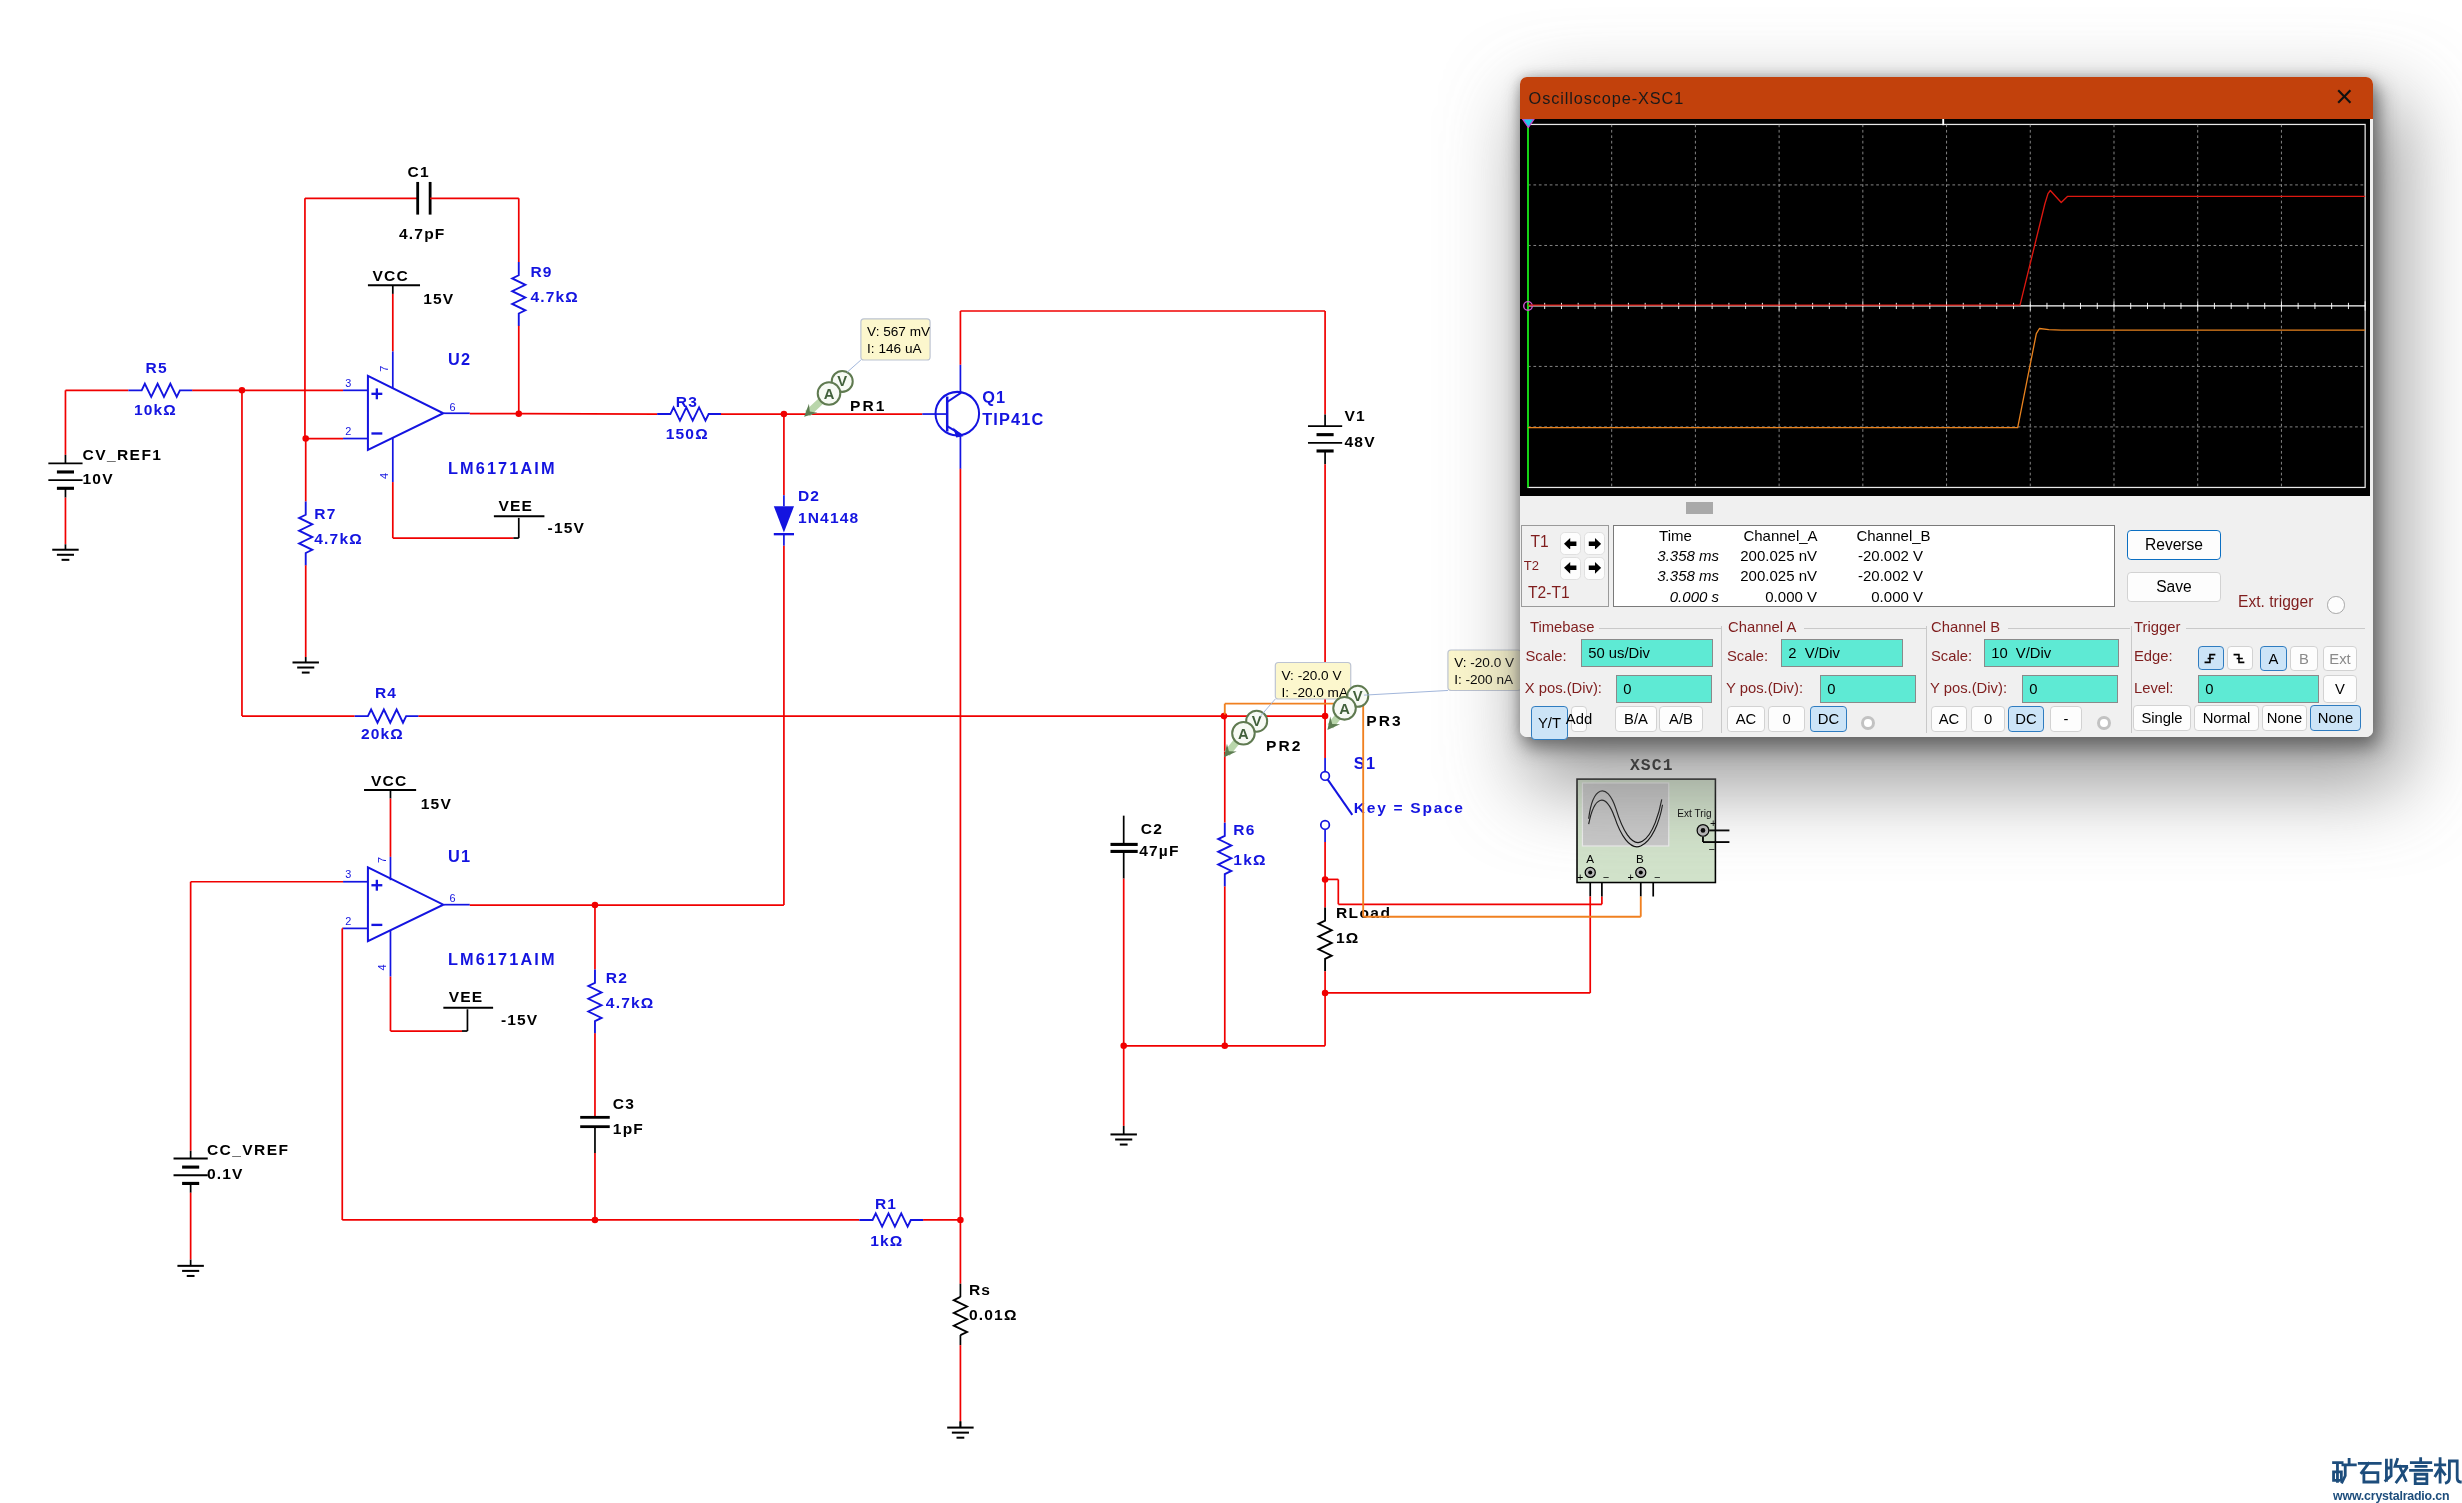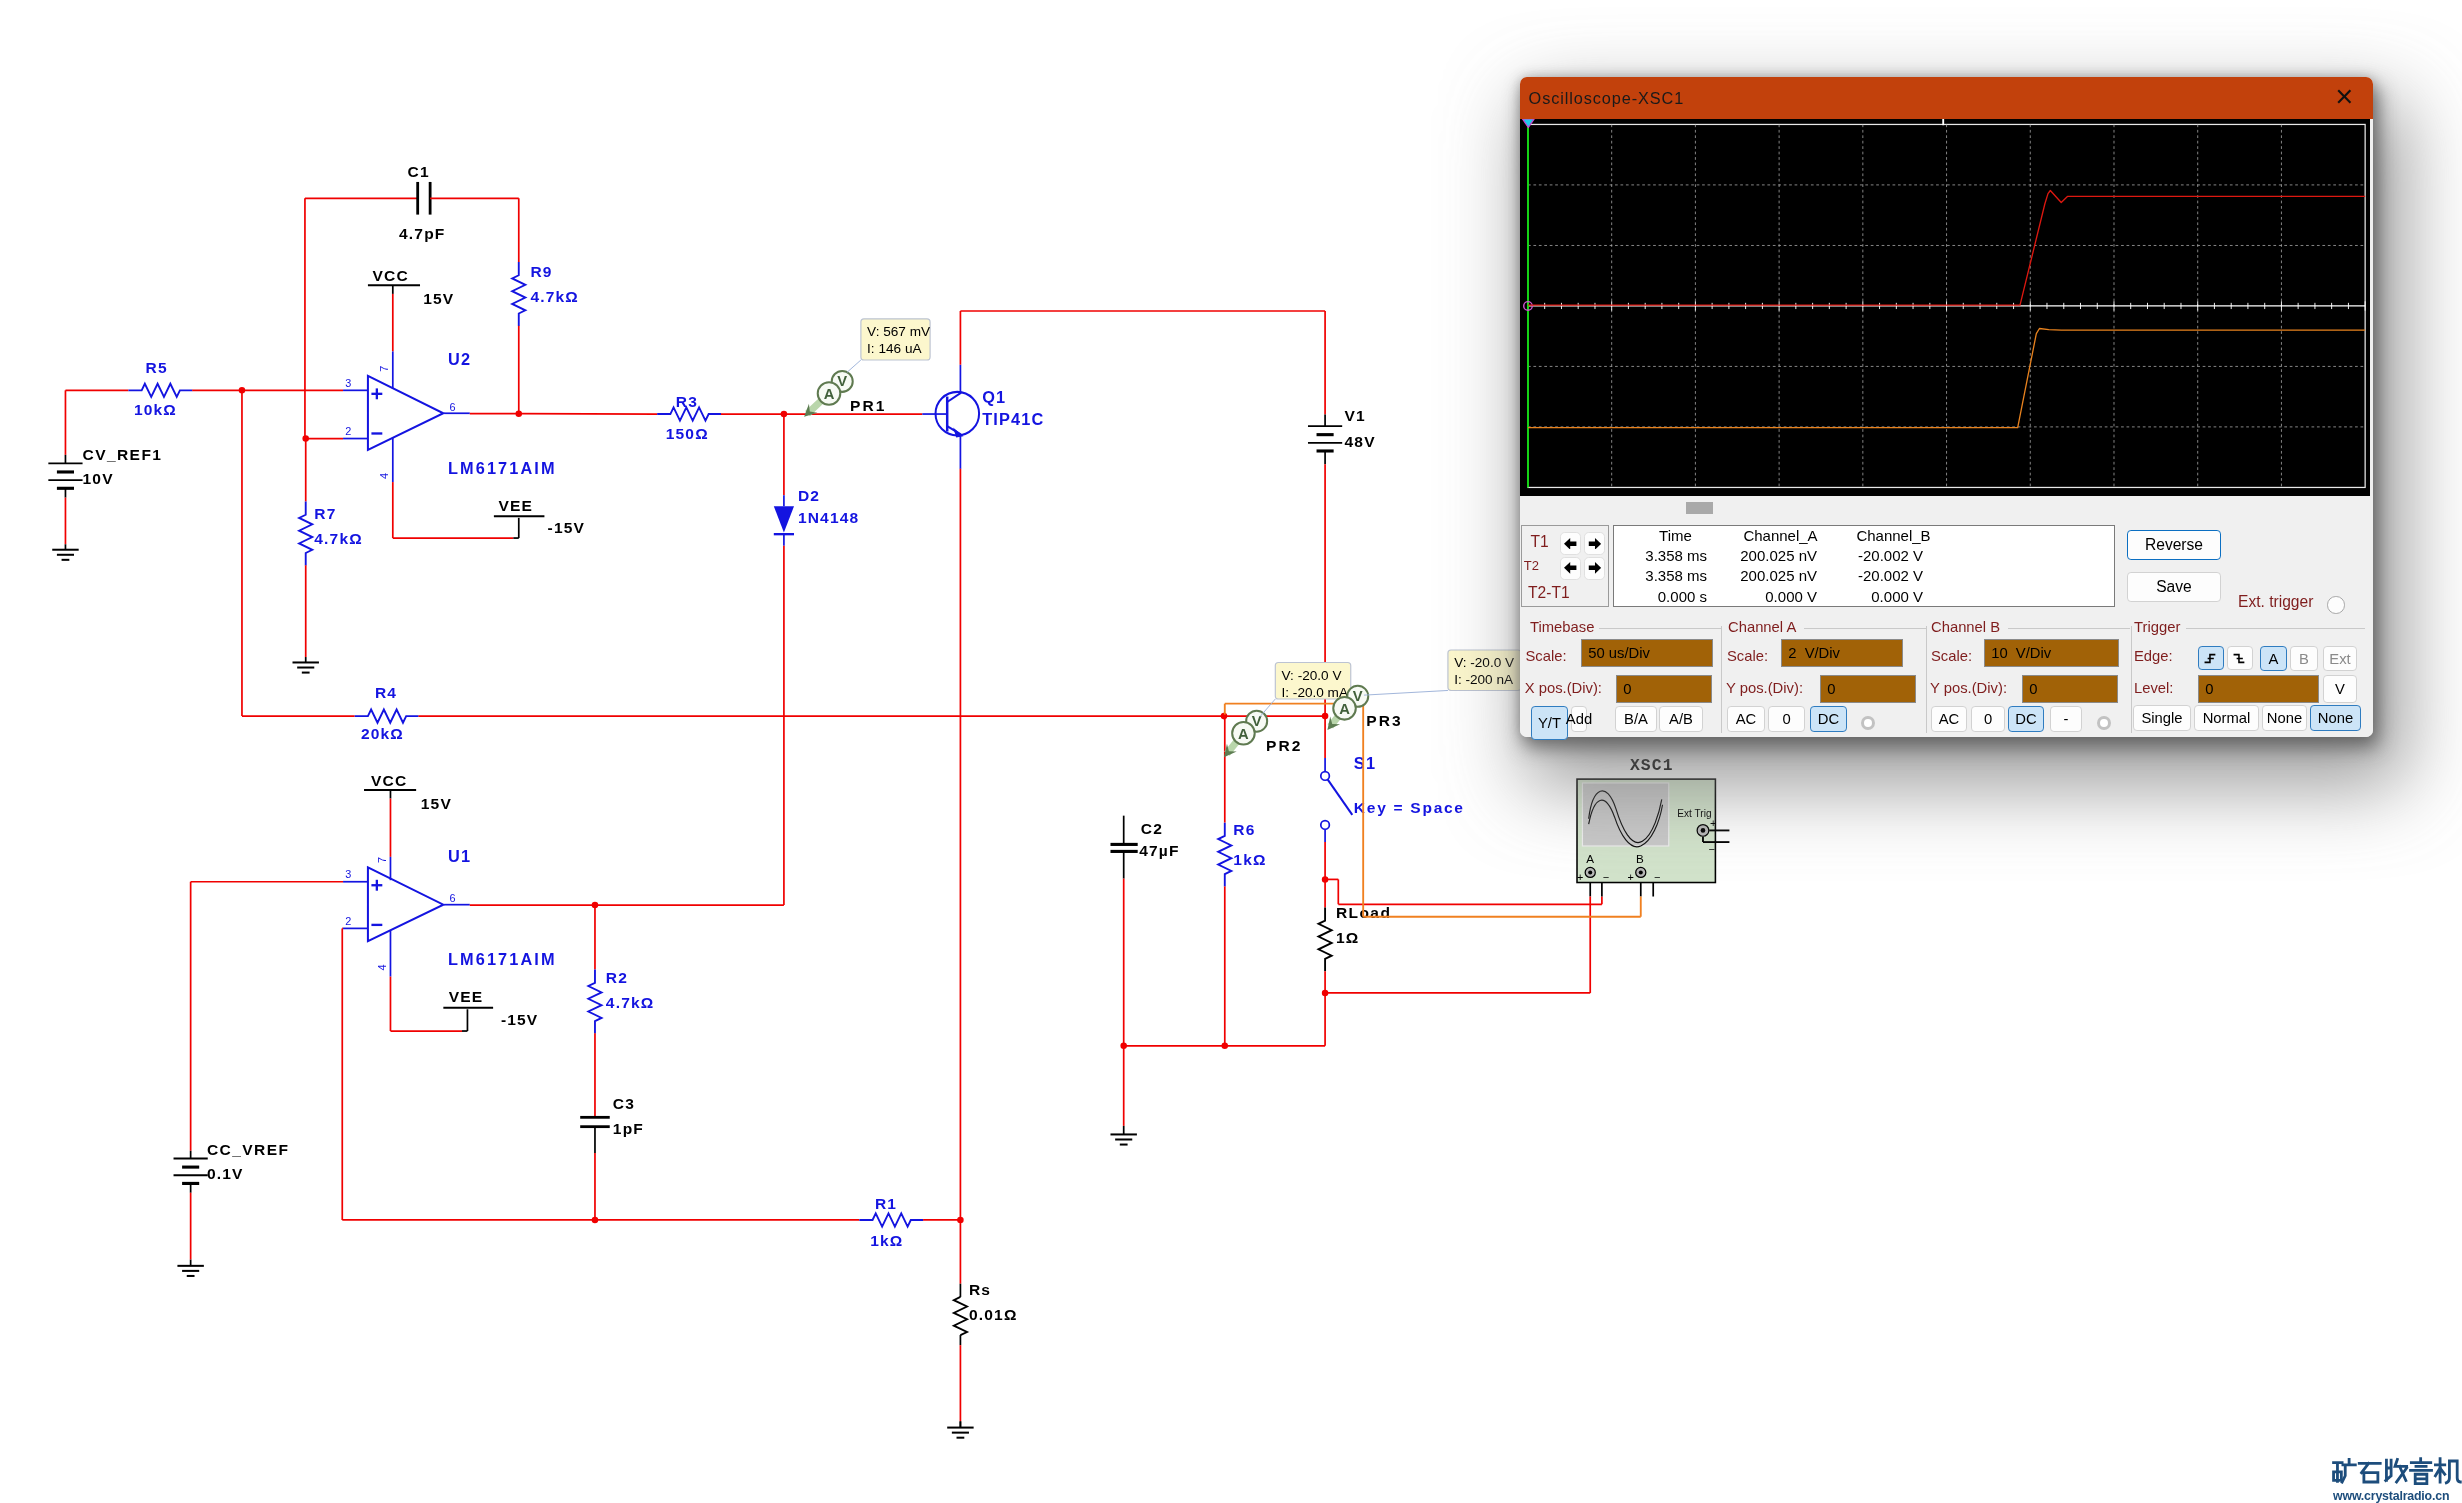--- a/index.html
+++ b/index.html
@@ -7,28 +7,28 @@
   box-shadow:4.7px 9.3px 18.7px rgba(90,90,90,.85), 18.7px 37px 78px 14px rgba(120,120,120,.70), 0 0 11px rgba(130,130,130,.45);}
 #win{position:absolute;left:1520px;top:77px;width:853px;height:660px;background:#f0f0f0;border-radius:7px;}
 #title{position:absolute;left:0;top:0;width:100%;height:42px;background:#c2410c;border-radius:7px 7px 0 0;
   font-size:16.3px;color:#1a1a1a;line-height:42px;padding-left:8.6px;letter-spacing:0.9px;box-sizing:border-box;}
 #closex{position:absolute;right:18.7px;top:0;font-size:31px;font-weight:300;color:#111;line-height:39px;}
 #disp{position:absolute;left:0;top:42px;width:850px;height:377px;background:#000;}
 #tpanel{position:absolute;left:0.8px;top:448px;width:88px;height:82px;background:#f0f0f0;border:0.8px solid #9a9a9a;box-sizing:border-box;}
 #rpanel{position:absolute;left:93px;top:448px;width:502px;height:82px;background:#fff;border:0.8px solid #7a7a7a;box-sizing:border-box;}
 .rrow{position:absolute;left:0;width:100%;height:20px;}
 .rrow span{position:absolute;text-align:right;font-size:15px;color:#000;}
-.rc1{left:4px;width:89px;}
+.rc1{left:16px;width:89px;font-style:italic;}
 .rc2{left:109px;width:94px;}
 .rc3{left:222px;width:87px;}
 .b{position:absolute;background:#fdfdfd;border:0.8px solid #d2d2d2;border-radius:3.9px;color:#000;
   display:flex;align-items:center;justify-content:center;box-sizing:border-box;}
 .b.sel{background:#cce4f7;border:1.6px solid #2f7cc0;}
 .b.ab{width:21px;height:22.6px;border-radius:4.7px;border:0.8px solid #e0e0e0;}
-.in{position:absolute;background:#a16207;border:0.8px solid #8a8a8a;box-sizing:border-box;color:#000;
+.in{position:absolute;background:#5eead4;border:0.8px solid #8a8a8a;box-sizing:border-box;color:#000;
   display:flex;align-items:center;}
 .lb{position:absolute;color:#7f1d1d;white-space:nowrap;}
 #wmtext{position:absolute;left:2333px;top:1489px;width:129px;font-size:12.4px;font-weight:bold;color:#1d4d7c;letter-spacing:-0.2px;white-space:nowrap;}
 </style></head>
 <body>
 <div id="page">
 <svg width="2462" height="1503" style="position:absolute;left:0;top:0;" viewBox="0 0 3166 1933">
 <line x1="84" y1="502" x2="165" y2="502" stroke="#f00000" stroke-width="2.2" stroke-linecap="butt"></line>
 <path d="M165,502 h17 l4.1,-8.5 l8.2,17 l8.2,-17 l8.2,17 l8.2,-17 l8.2,17 l4.1,-8.5 h16" stroke="#1414e0" stroke-width="2.4" fill="none" stroke-linejoin="miter"></path>
 <line x1="247" y1="502" x2="441" y2="502" stroke="#f00000" stroke-width="2.2" stroke-linecap="butt"></line>

